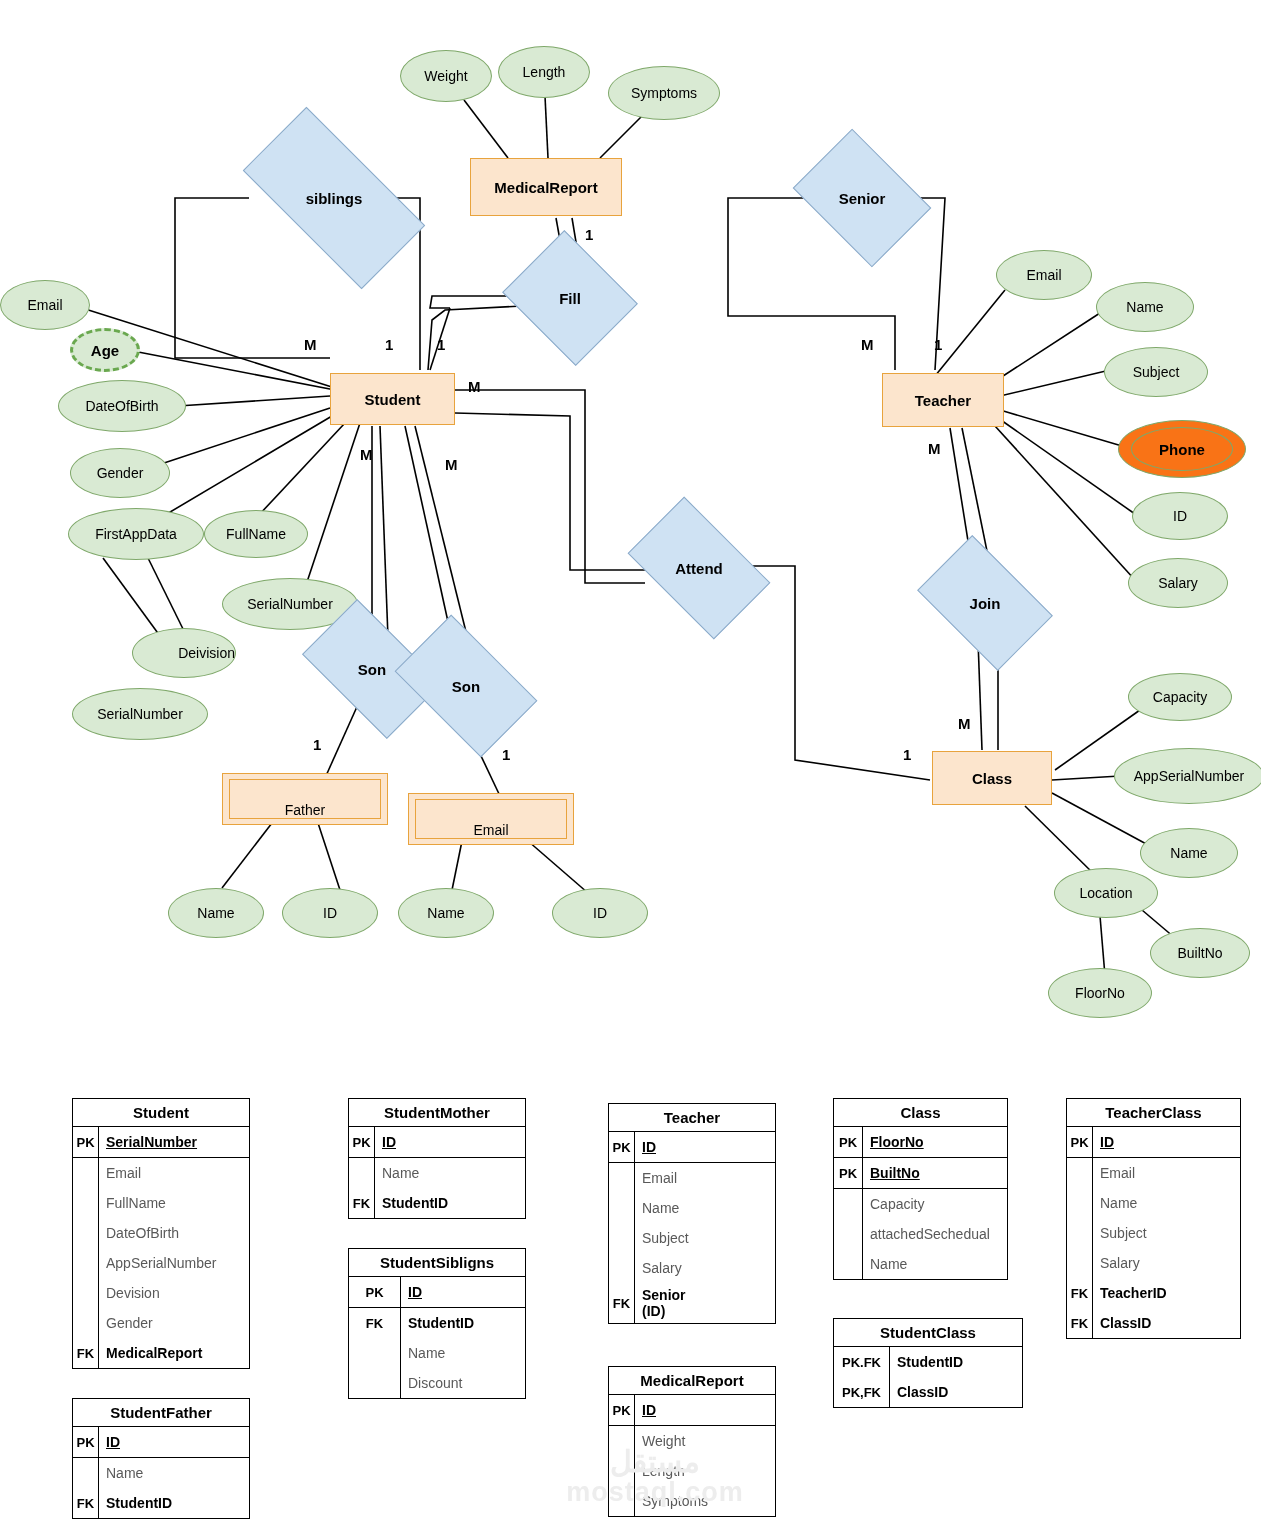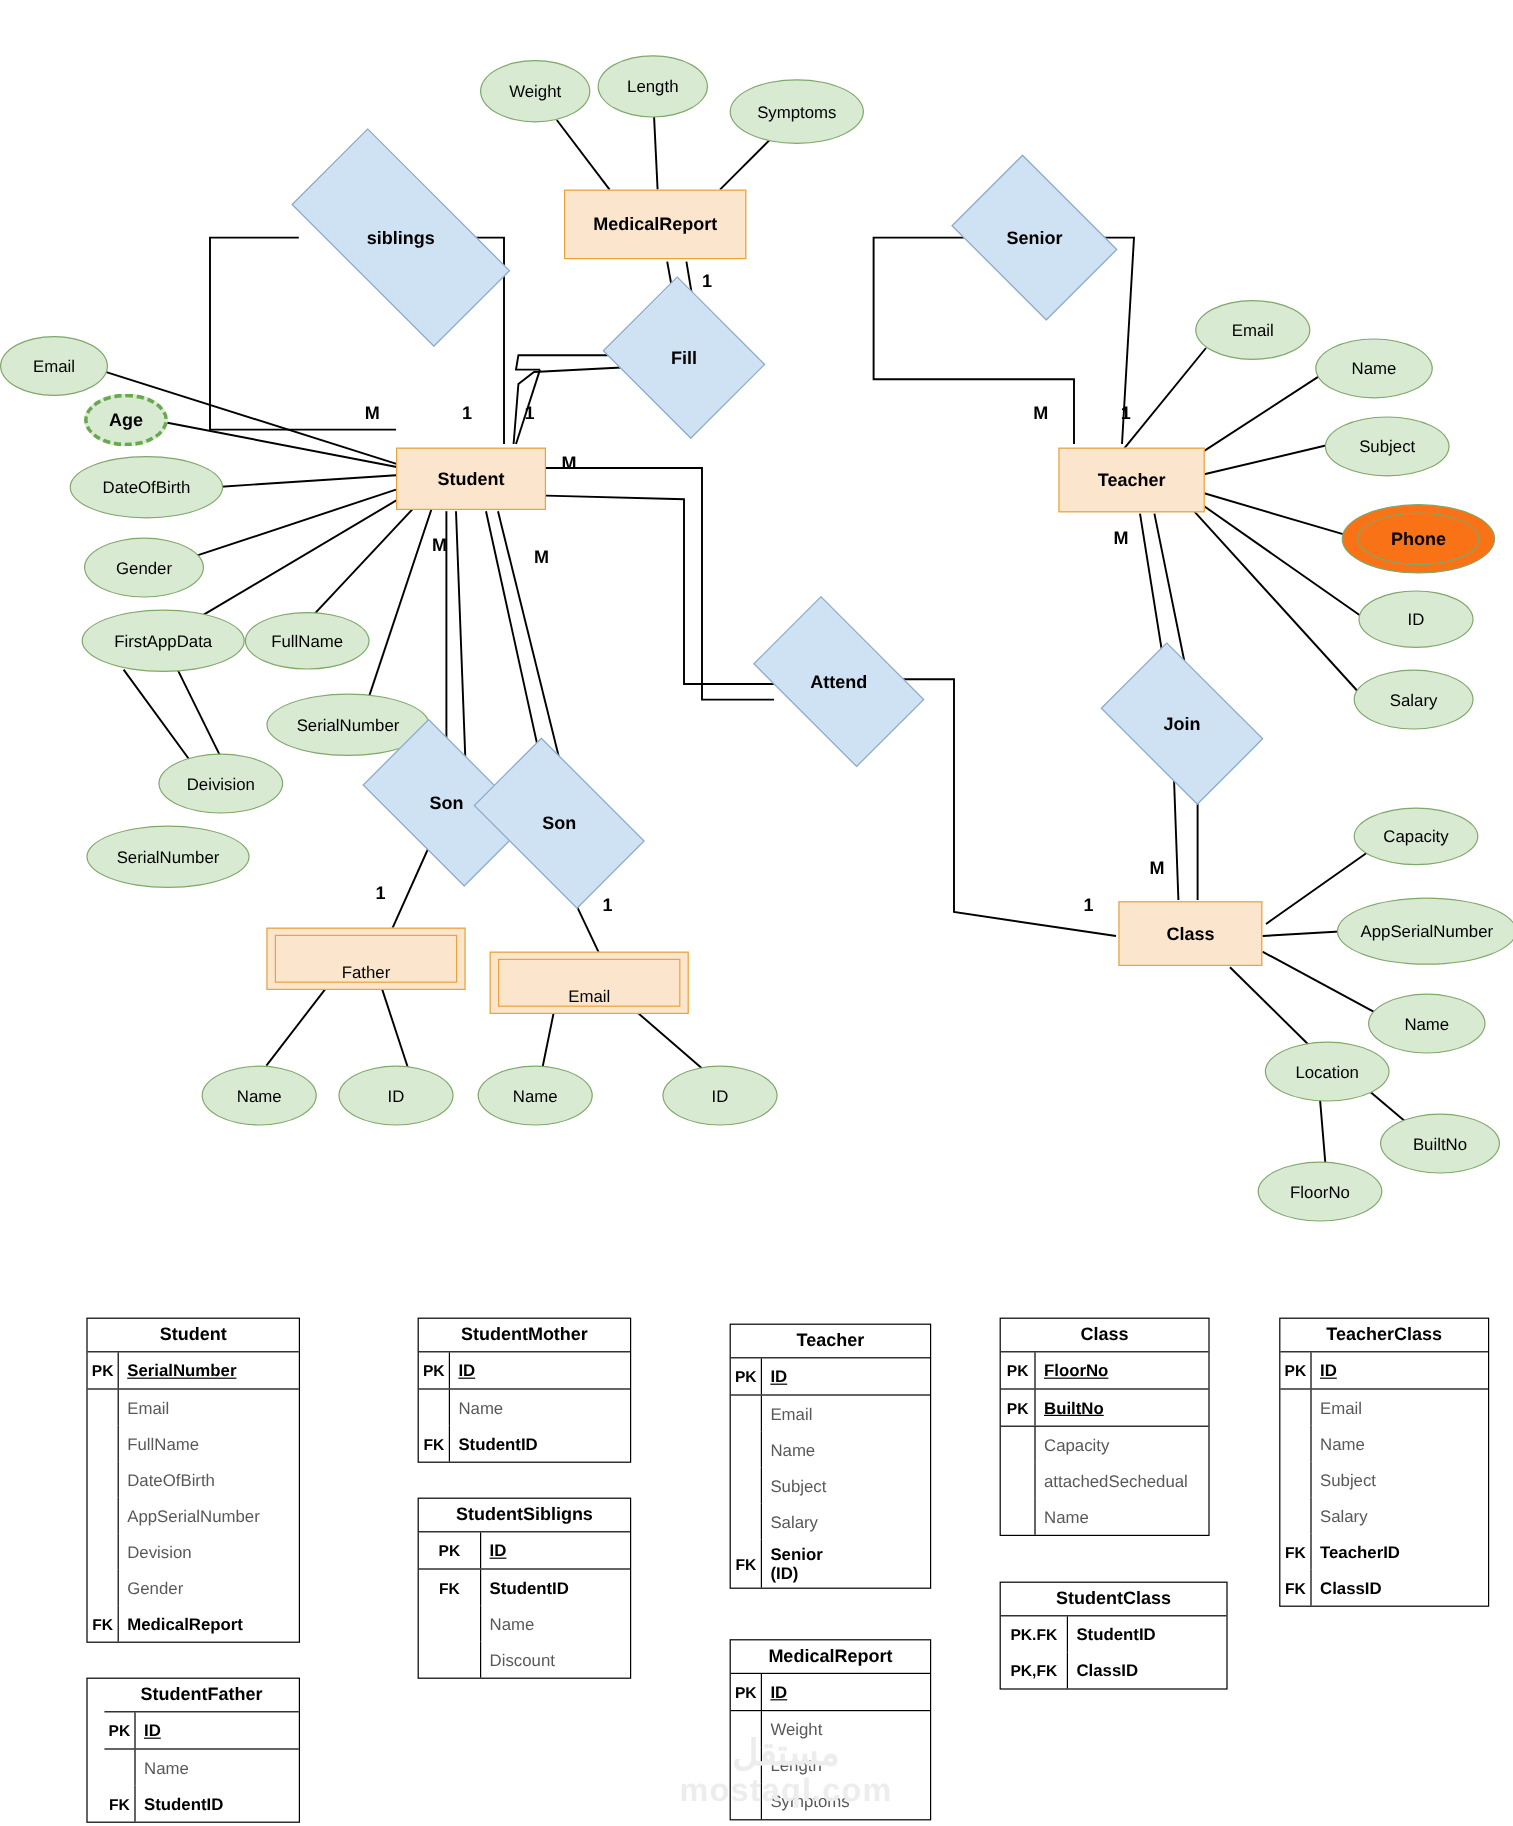--- a/index.html
+++ b/index.html
@@ -298,21 +298,21 @@
   </div>
   <div class="node attr" style="left:68px; top:490px; width:136px; height:52px;">
     <span>FirstAppData</span>
   </div>
   <div class="node attr" style="left:204px; top:492px; width:104px; height:48px;">
     <span>FullName</span>
   </div>
   <div class="node attr" style="left:222px; top:560px; width:136px; height:52px;">
     <span>SerialNumber</span>
   </div>
-  <div class="node attr" style="left:132px; top:610px; width:104px; height:50px;">
+  <div class="node attr" style="left:132px; top:610px; width:104px; height:50px;justify-content:flex-end;">
     <span>Deivision</span>
   </div>
   <div class="node attr" style="left:72px; top:670px; width:136px; height:52px;">
     <span>SerialNumber</span>
   </div>
 
   <div class="node entity" style="left:330px; top:355px; width:125px; height:52px;">
     <span>Student</span>
   </div>
 
@@ -456,21 +456,21 @@
           <div class="key" style="width: 26px;"></div>
           <div class="fld">Gender</div>
         </div>
         <div class="row">
           <div class="key" style="width: 26px;">FK</div>
           <div class="fld fk">MedicalReport</div>
         </div>
       </div>
   </div>
 
-  <div class="rtable" style="left:72px; top:1380px; width:178px;padding-left:14px;">
+  <div class="rtable" style="left:72px; top:1380px; width:178px;">
     <div class="thead">StudentFather</div>
     <div class="rows">
         <div class="row sep">
           <div class="key" style="width: 26px;">PK</div>
           <div class="fld pk">ID</div>
         </div>
         <div class="row">
           <div class="key" style="width: 26px;"></div>
           <div class="fld">Name</div>
         </div>

